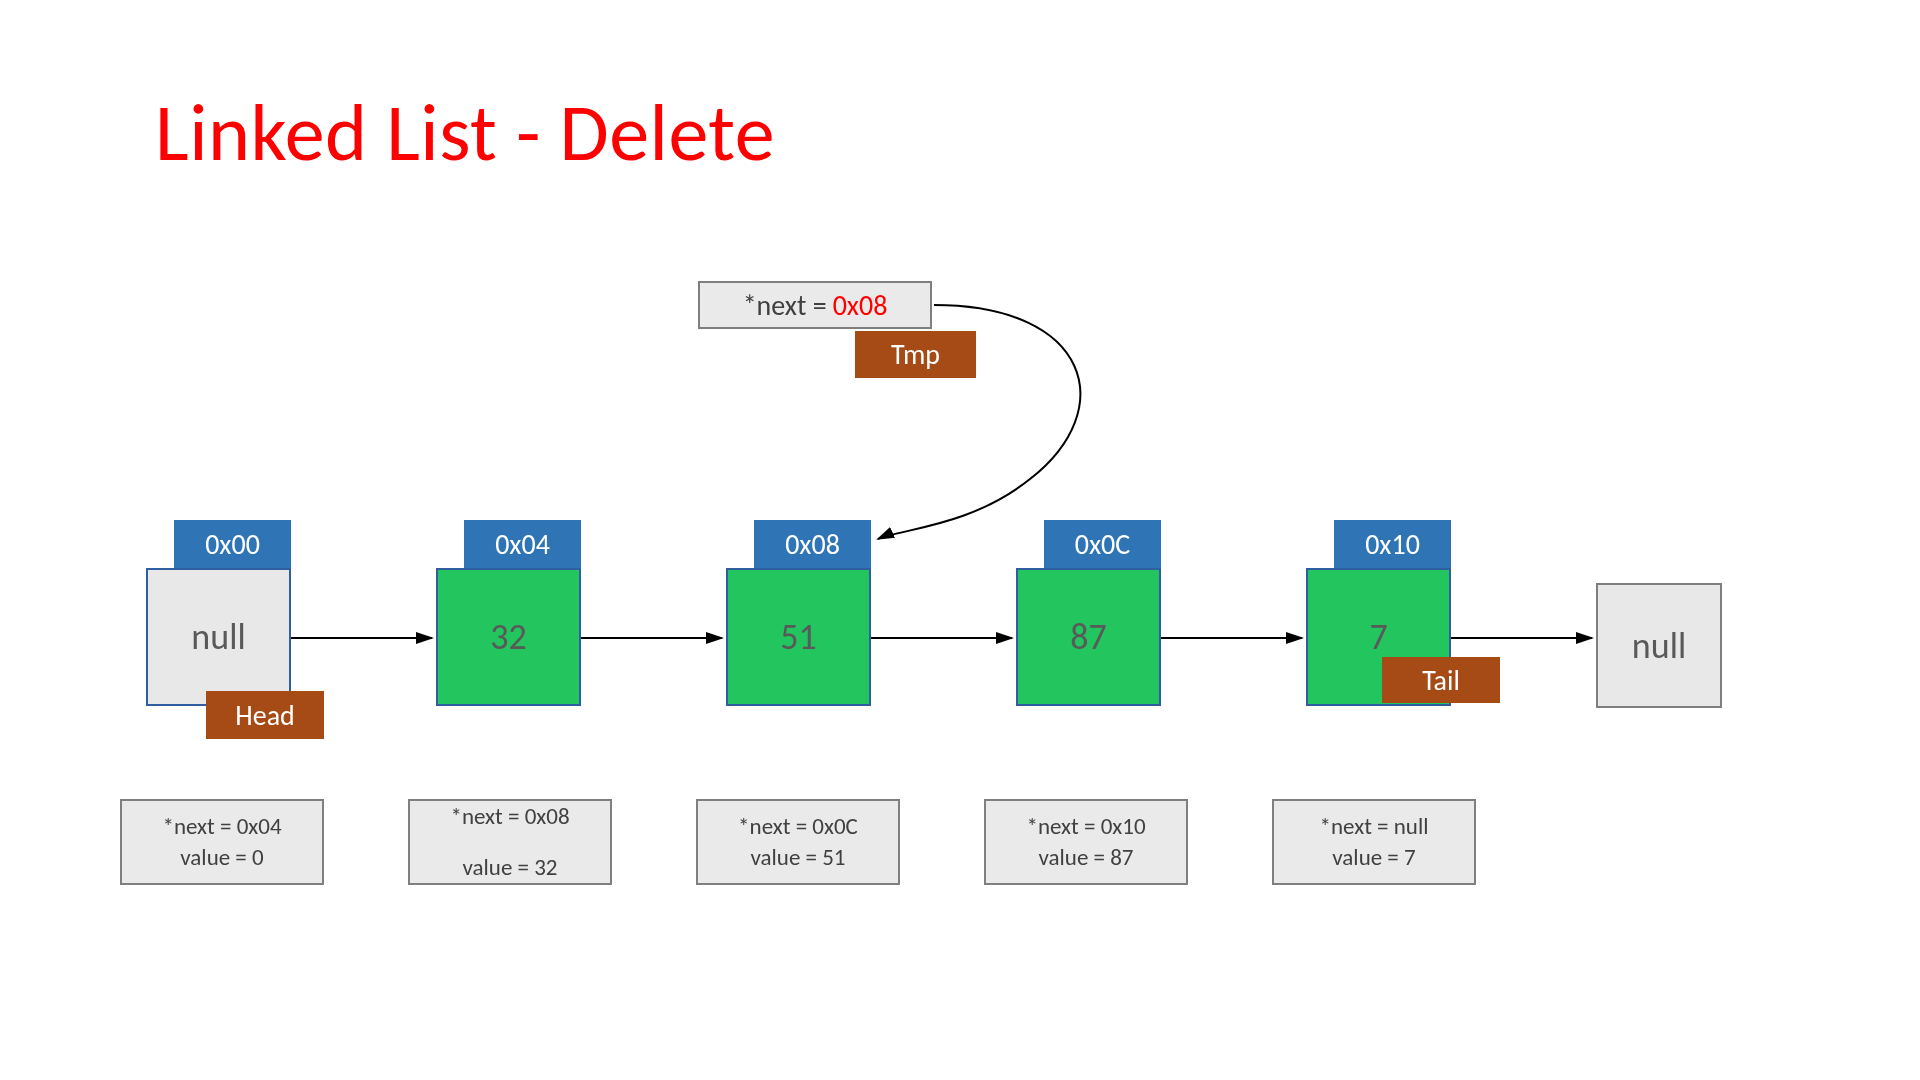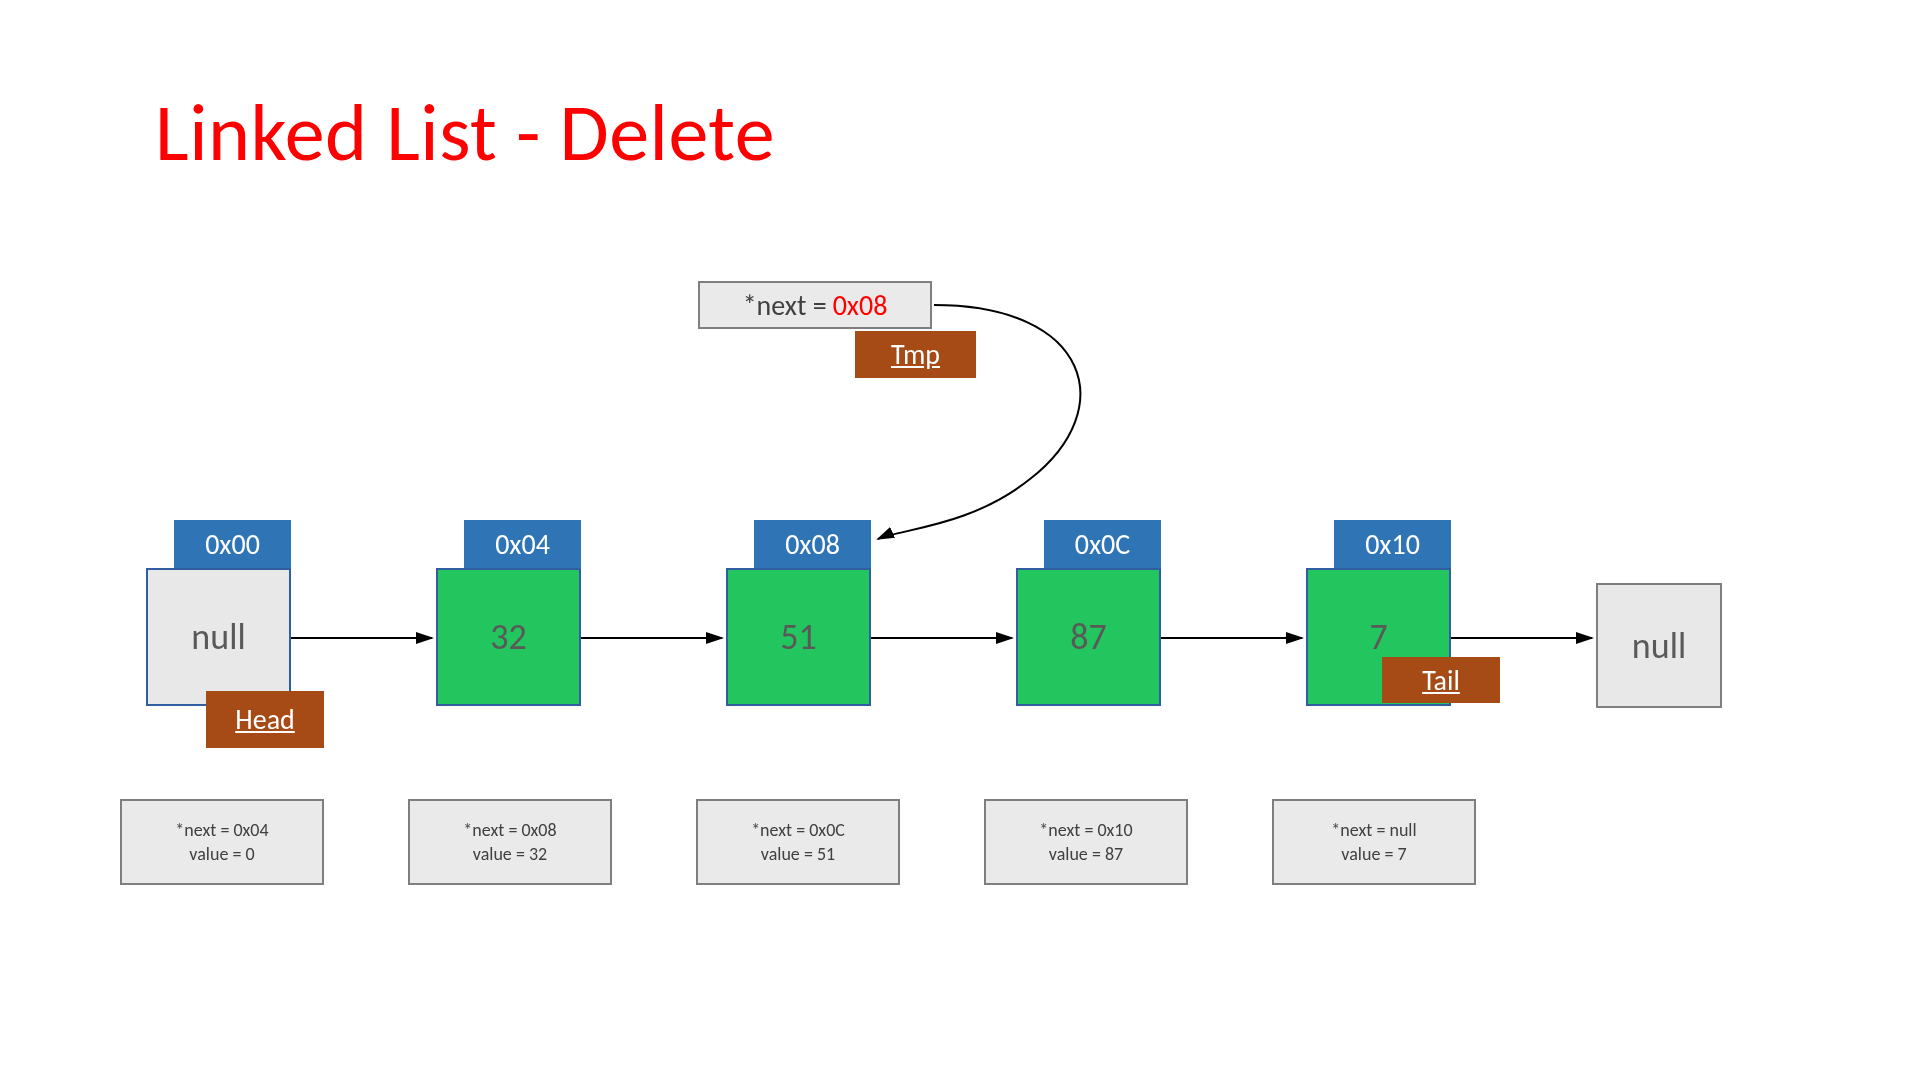--- a/index.html
+++ b/index.html
@@ -55,31 +55,30 @@
     color: #595959;
   }
 
   .tag {
     position: absolute;
     background: #a64b15;
     color: #ffffff;
     display: flex; align-items: center; justify-content: center;
     font-size: 28px;
     border: 1px solid #a64b15;
-    text-decoration: underline;
   }
 
   .info {
     position: absolute;
     width: 204px; height: 86px;
     background: #eaeaea;
     border: 2px solid #7f7f7f;
     display: flex; flex-direction: column;
     align-items: center; justify-content: center;
-    font-size: 18px;
+    font-size: 23px;
     color: #404040;
     line-height: 1.35;
   }
 
   .tmpbox {
     position: absolute;
     background: #eaeaea;
     border: 2px solid #7f7f7f;
     font-size: 28px;
     color: #404040;
@@ -105,31 +104,31 @@
   <div class="tmpbox" style="left:698px; top:252px; width:234px; height:48px;">
     <span>*next = </span>
     <span class="nextval">0x08</span>
   </div>
   <div class="tag" style="left:855px; top:302px; width:121px; height:47px;">Tmp</div>
 
   <div class="node" style="left:146px; top:491px;">
     <div class="addr">0x00</div>
     <div class="cell grey">null</div>
   </div>
-  <div class="tag" style="left:206px; top:662px; width:118px; height:57px;text-align:right;">Head</div>
+  <div class="tag" style="left:206px; top:662px; width:118px; height:48px;text-align:right;">Head</div>
   <div class="info" style="left:120px; top:770px;">
     <span>*next = 0x04</span>
     <span>value = 0</span>
   </div>
 
   <div class="node" style="left:436px; top:491px;">
     <div class="addr">0x04</div>
     <div class="cell peach">32</div>
   </div>
-  <div class="info" style="left:408px; top:770px;">
+  <div class="info" style="left:408px; top:770px;justify-content:space-between;">
     <span>*next = 0x08</span>
     <span>value = 32</span>
   </div>
 
   <div class="node" style="left:726px; top:491px;">
     <div class="addr">0x08</div>
     <div class="cell peach">51</div>
   </div>
   <div class="info" style="left:696px; top:770px;">
     <span>*next = 0x0C</span>

